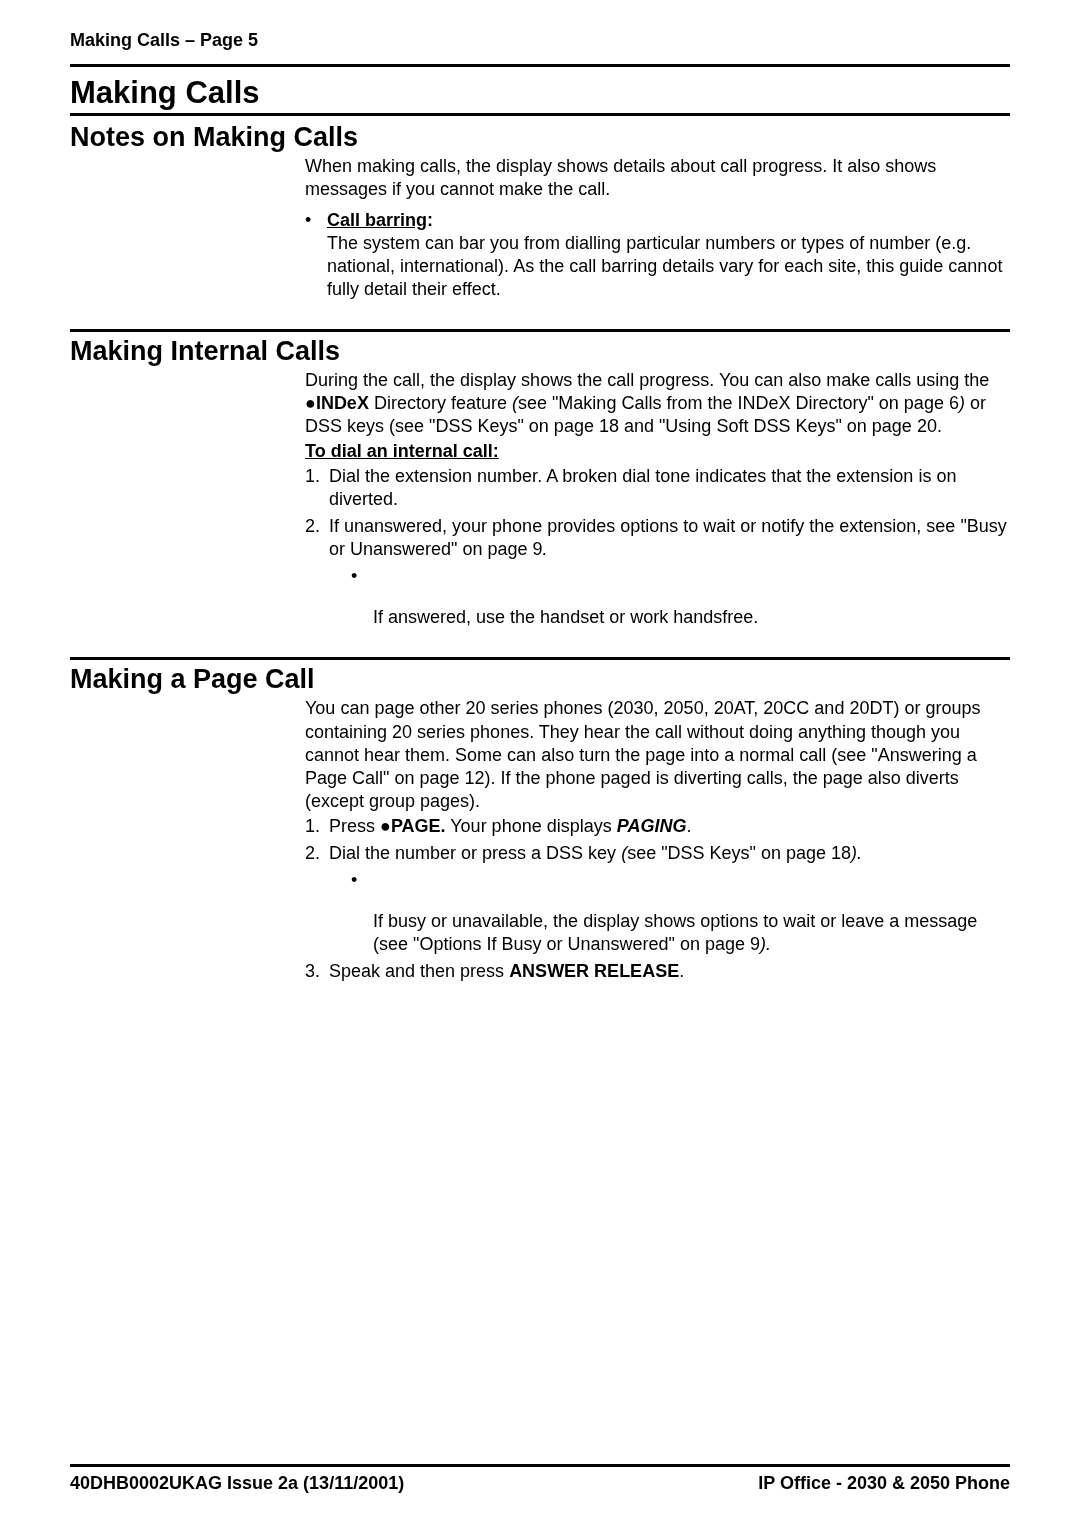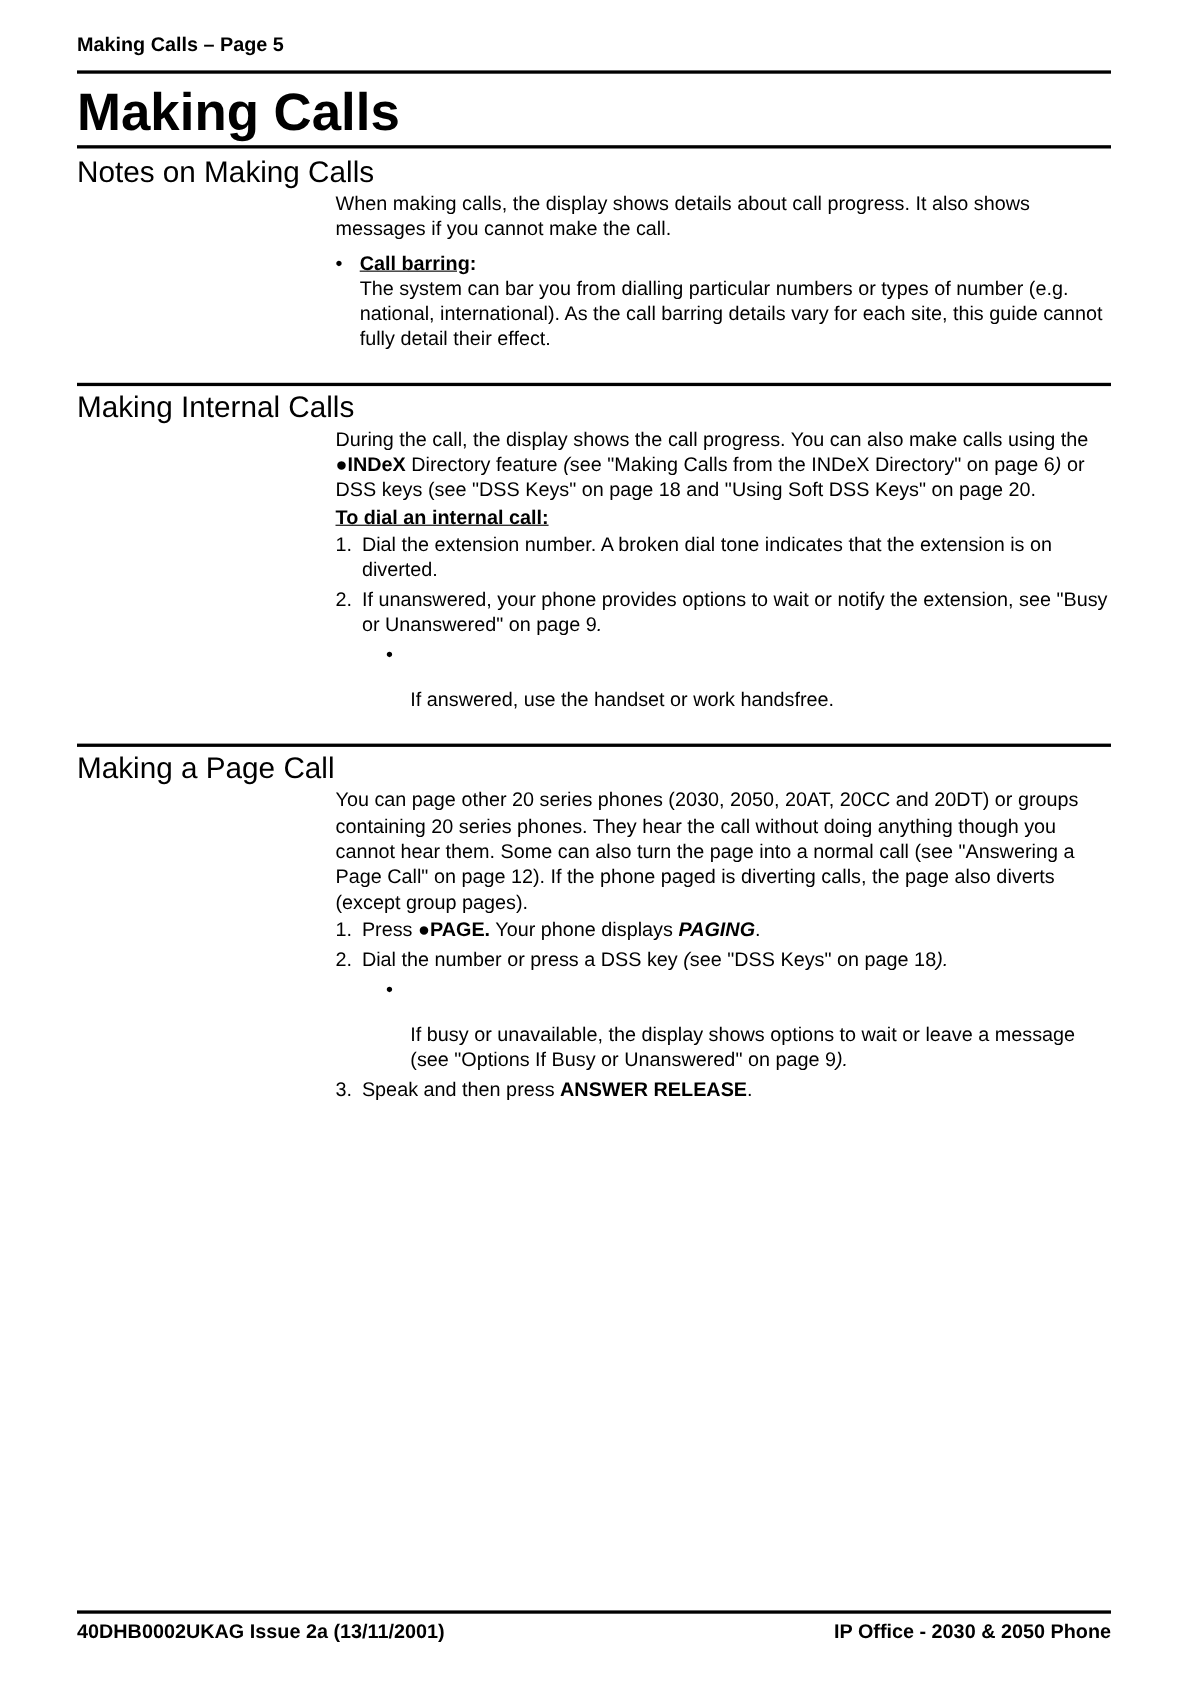--- a/index.html
+++ b/index.html
@@ -11,28 +11,28 @@
     position: relative;
   }
   .header-right {
     text-align: left;
     font-weight: bold;
     font-size: 18px;
     padding-bottom: 13px;
   }
   .hr-thick { border-top: 3px solid #000; margin-bottom: 4px; }
   h1 {
-    font-size: 48px;
+    font-size: 31px;
     font-weight: bold;
     margin: 8px 0 2px 0;
   }
   .title-underline { border-top: 3px solid #000; margin-bottom: 6px; }
   h2 {
     font-size: 27px;
-    font-weight: normal;
+    font-weight: bold;
     margin: 4px 0 2px 0;
   }
   .section {
     margin-bottom: 28px;
   }
   .section-body {
     margin-left: 235px;
     font-size: 18px;
     line-height: 1.28;
   }

